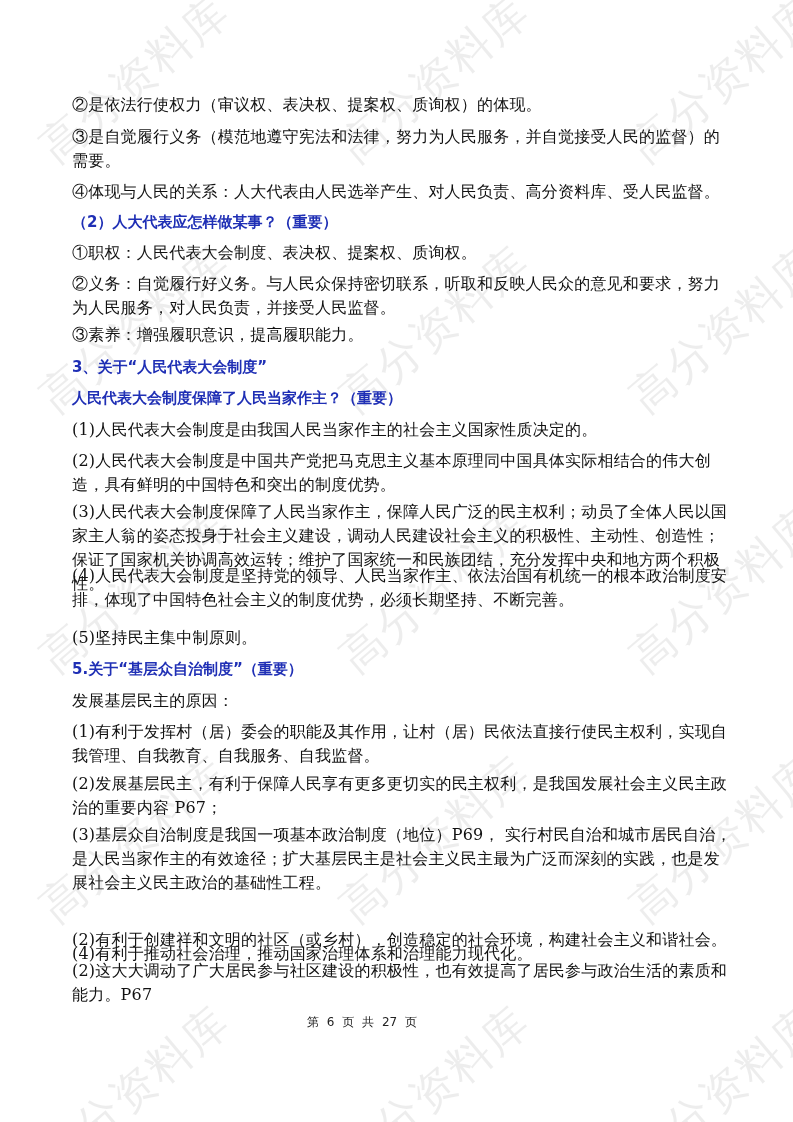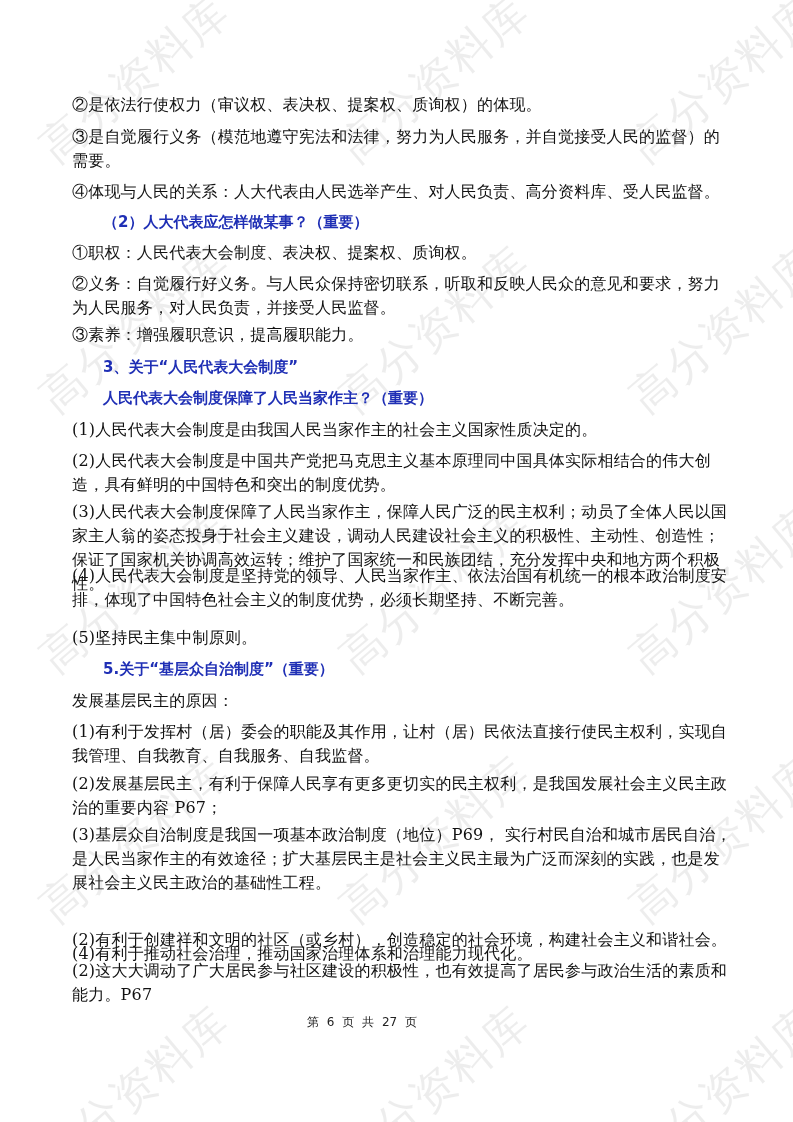--- a/index.html
+++ b/index.html
@@ -13,21 +13,21 @@
     position: absolute; font-family: "DejaVu Sans", sans-serif; font-size: 44px;
     color: rgba(0,0,0,0.07); transform: rotate(-40deg); white-space: nowrap; letter-spacing: 2px;
   }
   .content { position: absolute; left: 72px; top: 0; width: 660px; z-index: 1; }
   .p {
     position: absolute; left: 0; width: 660px; font-size: 16px; line-height: 24px;
     letter-spacing: 0.2px;
   }
   .h {
     position: absolute; left: 0; width: 660px; font-size: 15px; line-height: 24px;
-    font-weight: bold; color: #1f2fb5; font-family: "DejaVu Sans", sans-serif; margin-left: 31px;
+    font-weight: bold; color: #1f2fb5; font-family: "DejaVu Sans", sans-serif;
   }
   .footer {
     position: absolute; top: 1014px; left: 0; width: 724px; text-align: center;
     font-size: 12px; font-family: "DejaVu Sans", sans-serif; word-spacing: 4px; color: #222;
   }
 </style>
 </head>
 <body>
 
 <div class="watermarks">

